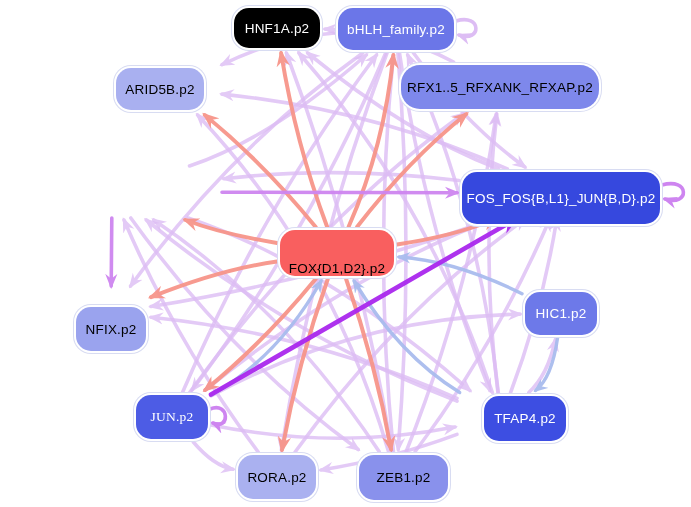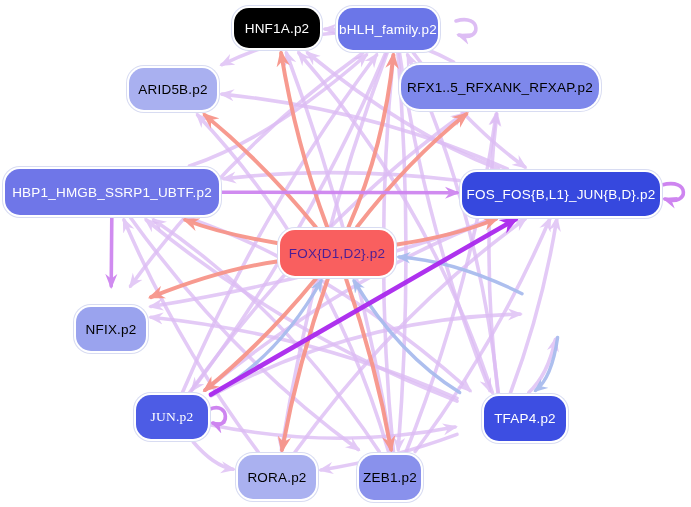--- a/index.html
+++ b/index.html
@@ -100,46 +100,46 @@
       <path d="M111.8,218.0 Q111.5,252.5 111.2,286.0" fill="none" stroke="#ce85f0" stroke-width="3.6" stroke-linecap="round" opacity="0.95" marker-end="url(#arrow-orchid)"></path>
       <path d="M211.0,394.5 Q366.5,305.0 515.8,219.0" fill="none" stroke="#aa28ee" stroke-width="4.6" stroke-linecap="round" opacity="0.95" marker-end="url(#arrow-dark_purple)"></path>
       <path d="M456,21 C482,13 482,43 459,35" fill="none" stroke="#ddbdf4" stroke-width="3.6" stroke-linecap="round" marker-end="url(#arrow-lavender)"></path>
       <path d="M662,185 C690,177 690,207 665,199" fill="none" stroke="#ce85f0" stroke-width="3.6" stroke-linecap="round" marker-end="url(#arrow-orchid)"></path>
       <path d="M210,409 C230,401 230,431 213,423" fill="none" stroke="#ce85f0" stroke-width="3.6" stroke-linecap="round" marker-end="url(#arrow-orchid)"></path>
     </svg>
 
 <div class="node" style="left: 234px; top: 8px; width: 86px; height: 40px; background: #000000; color: rgb(255, 255, 255);">
       <span>HNF1A.p2</span>
     </div>
-    <div class="node" style="left: 338px; top: 8px; width: 100px; height: 42px; background: rgb(107, 118, 232); color: rgb(255, 255, 255);">
+    <div class="node" style="left: 338px; top: 8px; width: 116px; height: 42px; background: rgb(107, 118, 232); color: rgb(255, 255, 255);">
       <span>bHLH_family.p2</span>
     </div>
-    <div class="node" style="left: 129px; top: 68px; width: 88px; height: 42px; background: rgb(169, 176, 240); color: rgb(0, 0, 0);">
+    <div class="node" style="left: 116px; top: 68px; width: 88px; height: 42px; background: rgb(169, 176, 240); color: rgb(0, 0, 0);">
       <span>ARID5B.p2</span>
     </div>
     <div class="node" style="left: 401px; top: 65px; width: 198px; height: 44px; background: rgb(126, 136, 235); color: rgb(0, 0, 0); border-radius: 19px;">
       <span>RFX1..5_RFXANK_RFXAP.p2</span>
     </div>
-    <div class="node" style="left: 5px; top: 169px; width: 214px; height: 46px; background: rgb(111, 118, 232); color: rgb(255, 255, 255);">
-      <span>HBP1_HMGB_SSRP1_UBTF.p2</span>
-    </div>
-    <div class="node" style="left: 462px; top: 172px; width: 198px; height: 44px; background: rgb(54, 72, 222); color: rgb(255, 255, 255);">
+    <div class="node" style="left: 462px; top: 172px; width: 198px; height: 52px; background: rgb(54, 72, 222); color: rgb(255, 255, 255);">
       <span>FOS_FOS{B,L1}_JUN{B,D}.p2</span>
     </div>
-    <div class="node" style="left: 280px; top: 230px; width: 114px; height: 46px; background: rgb(249, 95, 95); color: #4c1d95;">
+    <div class="node" style="left: 280px; top: 230px; width: 114px; height: 46px; background: rgb(249, 95, 95); color: #000000; align-items: flex-end;">
       <span>FOX{D1,D2}.p2</span>
     </div>
     <div class="node" style="left: 76px; top: 291px; width: 70px; height: 44px; background: rgb(154, 163, 238); color: rgb(0, 0, 0); margin-top: 16px;">
       <span>NFIX.p2</span>
+    </div>
+    <div class="node" style="left: 525px; top: 291.5px; width: 72px; height: 43px; background: rgb(109, 121, 233); color: rgb(255, 255, 255);">
+      <span>HIC1.p2</span>
     </div>
     <div class="node" style="left: 136px; top: 395px; width: 72px; height: 44px; background: rgb(77, 92, 229); color: rgb(255, 255, 255); font-family: Liberation Serif, serif;">
       <span>JUN.p2</span>
     </div>
     <div class="node" style="left: 484px; top: 395.5px; width: 82px; height: 45px; background: rgb(61, 78, 226); color: rgb(255, 255, 255);">
       <span>TFAP4.p2</span>
     </div>
     <div class="node" style="left: 238px; top: 455px; width: 78px; height: 44px; background: rgb(170, 177, 240); color: rgb(0, 0, 0);">
       <span>RORA.p2</span>
     </div>
-    <div class="node" style="left: 359px; top: 454.5px; width: 62px; height: 45px; background: rgb(137, 145, 236); color: rgb(0, 0, 0);">
+    <div class="node" style="left: 359px; top: 454.5px; width: 89px; height: 45px; background: rgb(137, 145, 236); color: rgb(0, 0, 0);">
       <span>ZEB1.p2</span>
     </div>
   </div>
 
 </body></html>

